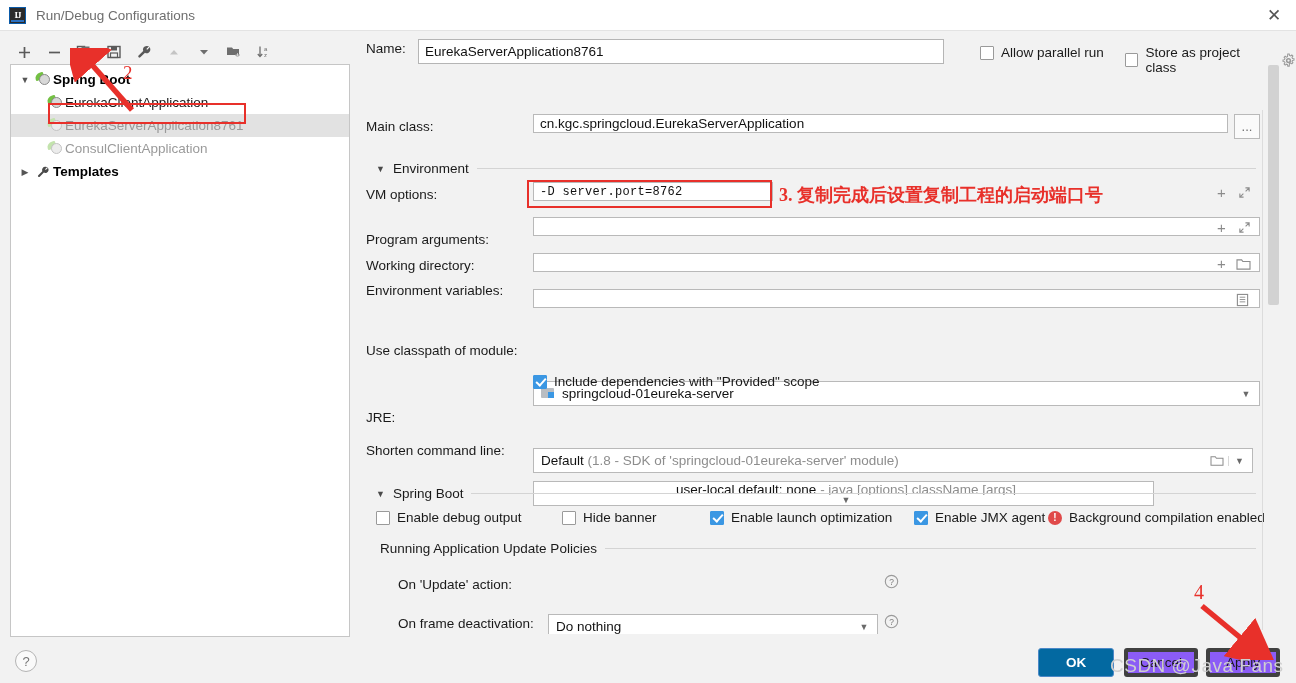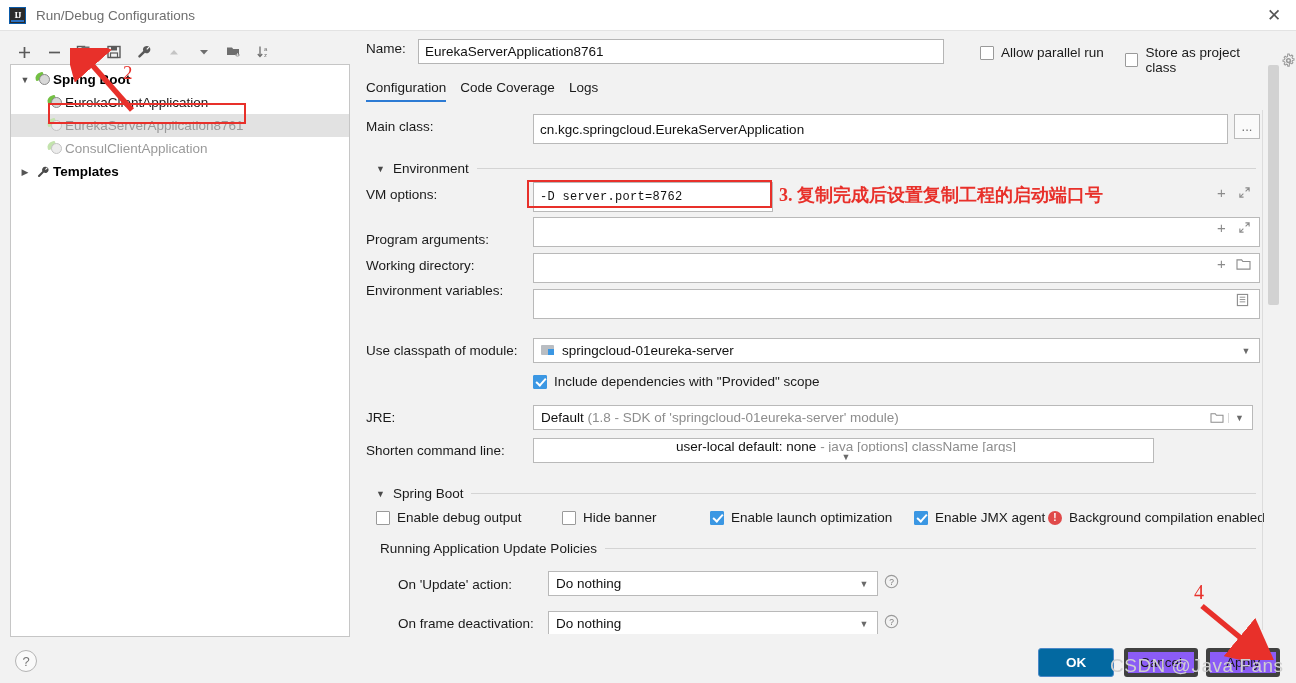--- a/index.html
+++ b/index.html
@@ -89,36 +89,36 @@
   .tab.active { border-bottom:2px solid #2d7bd4; }
 
   .content {
     position:absolute; left:366px; top:107px; width:900px; height:527px;
     overflow:hidden;
   }
   .fieldrow { position:absolute; left:0; display:flex; align-items:center; }
   .flabel { font-size:13.5px; color:#1a1a1a; white-space:nowrap; }
   .finput {
     position:absolute; background:#fff; border:1px solid #b9b9b9;
-    height:30px; display:flex; align-items:center; padding:0 6px;
+    height:19px; display:flex; align-items:center; padding:0 6px;
     font-size:13.5px; color:#111;
   }
   .finput.mono { font-family:"Liberation Mono", monospace; font-size:12px; letter-spacing:.3px;}
   .btnbox {
     position:absolute; height:25px; border:1px solid #b9b9b9; background:#fafafa;
     display:flex; align-items:center; justify-content:center; color:#6f6f6f; font-size:13px;
   }
   .sectionhdr { position:absolute; display:flex; align-items:center; gap:8px; width:100%; }
   .sectionhdr .tri { font-size:9px; color:#4a4a4a; }
   .sectionhdr .stxt { font-size:13.5px; color:#1a1a1a; white-space:nowrap; }
   .sectionhdr .line { flex:1; height:1px; background:#d4d4d4; }
 
   .combo {
     position:absolute; height:25px; background:#fff; border:1px solid #b9b9b9;
-    display:flex; align-items:center; padding:0 2px 0 7px; font-size:13.5px; color:#111;
+    display:flex; align-items:center; padding:0 2px 0 7px; font-size:13.5px; color:#111;margin-top:43px;
   }
   .combo .grow { flex:1; overflow:hidden; white-space:nowrap; }
   .combo .muted { color:#8d8d8d; }
   .arrowbtn { width:22px; display:flex; align-items:center; justify-content:center;
               color:#6a6a6a; font-size:9px; }
   .modicon { width:15px; height:13px; margin-right:6px; position:relative; display:inline-block;}
   .modicon .f1{ position:absolute; left:0; top:1px; width:13px; height:10px; background:#b9bdc2; border-radius:1px;}
   .modicon .f2{ position:absolute; left:7px; top:5px; width:6px; height:6px; background:#3b97e3;}
 
   .plus-ic { font-size:15px; color:#8b8b8b; line-height:1; }
@@ -290,25 +290,20 @@
     <span class="chk"></span>
     <span>Store as project class</span>
     <span class="gear">
       <svg width="15" height="15" viewBox="0 0 16 16">
         <path d="M8 5.2A2.8 2.8 0 1 0 8 10.8 2.8 2.8 0 0 0 8 5.2zm0 1.6a1.2 1.2 0 1 1 0 2.4 1.2 1.2 0 0 1 0-2.4z" fill="#9a9a9a"></path>
         <path d="M7.2 1h1.6l.25 1.6 1.2.5 1.3-.95 1.15 1.15-.95 1.3.5 1.2 1.6.25v1.6l-1.6.25-.5 1.2.95 1.3-1.15 1.15-1.3-.95-1.2.5L8.8 14H7.2l-.25-1.6-1.2-.5-1.3.95L3.3 11.7l.95-1.3-.5-1.2L2.15 8.95v-1.6l1.6-.25.5-1.2-.95-1.3L4.45 3.45l1.3.95 1.2-.5z" fill="none" stroke="#9a9a9a" stroke-width="1.1"></path>
       </svg>
     </span>
   </div>
 
-  <div class="tabs">
-    <div class="tab active">Configuration</div>
-    <div class="tab">Code Coverage</div>
-    <div class="tab">Logs</div>
-  </div>
 
   <div class="content">
 
     <div class="fieldrow" style="top:12px;">
       <span class="flabel">Main class:</span>
     </div>
     <div class="finput" style="left:167px; top:7px; width:695px;">cn.kgc.springcloud.EurekaServerApplication</div>
     <div class="btnbox" style="left:868px; top:7px; width:26px;">...</div>
 
     <div class="sectionhdr" style="left:10px; top:54px; width:880px;">

